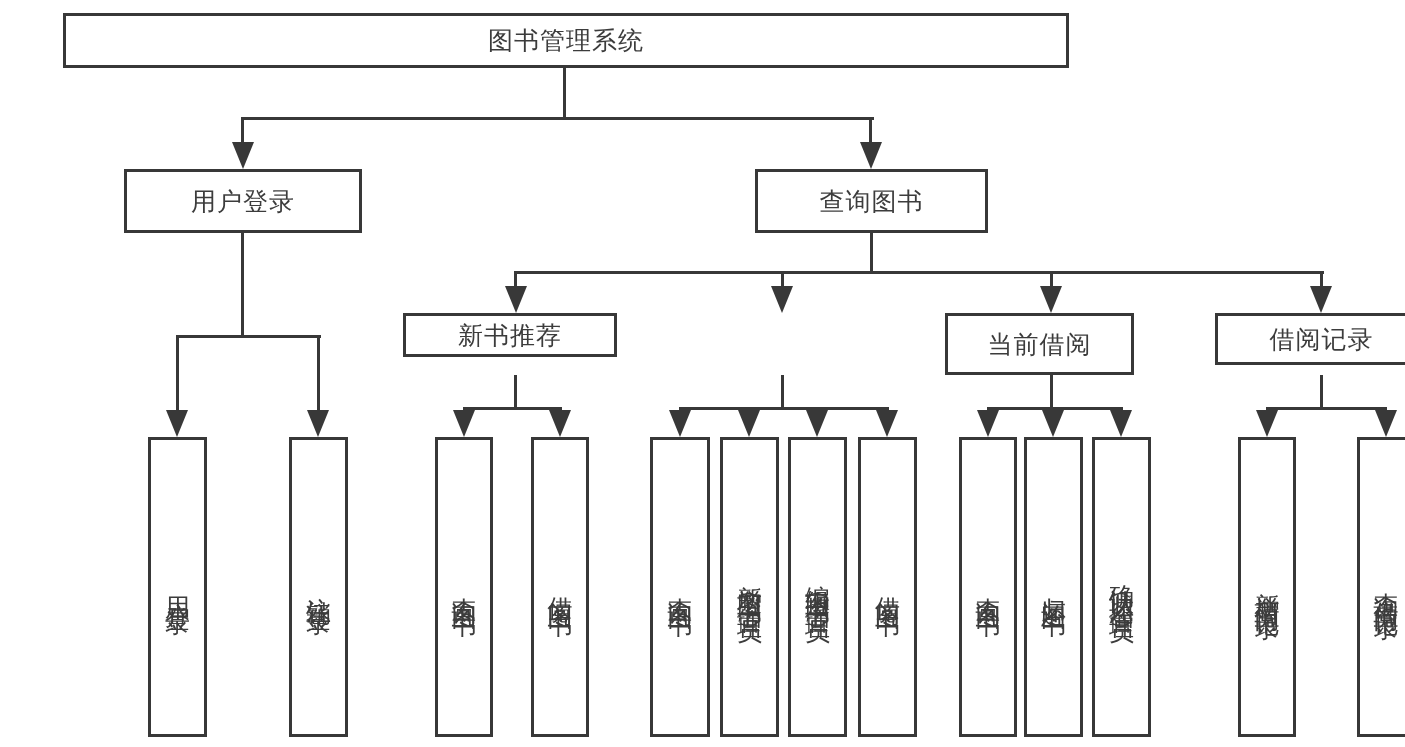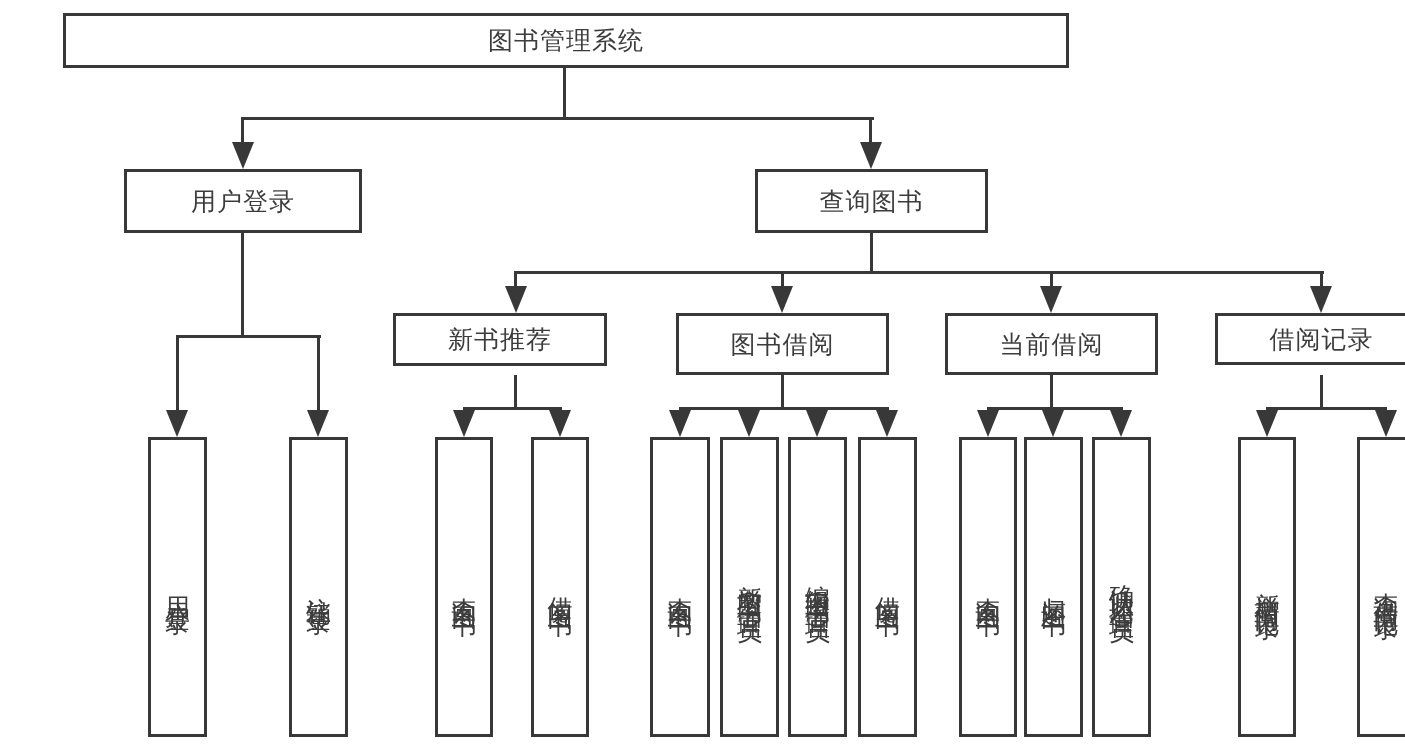--- a/index.html
+++ b/index.html
@@ -23,23 +23,22 @@
 </head>
 <body>
 
 <div class="stage">
 
   <div class="node" style="left:20px;top:13px;width:1006px;height:55px;">图书管理系统</div>
 
   <div class="node" style="left:81px;top:169px;width:238px;height:64px;">用户登录</div>
   <div class="node" style="left:712px;top:169px;width:233px;height:64px;">查询图书</div>
 
-  <div class="node" style="left:350px;top:313px;width:214px;height:53px;">新书推荐</div>
-  <div class="node" style="left:633px;top:313px;width:213px;height:62px;">图书借阅</div>
-  <div class="node" style="left:902px;top:313px;width:213px;height:62px;">当前借阅</div>
+  <div class="node" style="left:360px;top:313px;width:214px;height:44px;">新书推荐</div>
+  <div class="node" style="left:902px;top:313px;width:189px;height:62px;">当前借阅</div>
   <div class="node" style="left:1172px;top:313px;width:213px;height:52px;">借阅记录</div>
 
   <div class="vnode" style="left:105px;width:59px;">用户登录</div>
   <div class="vnode" style="left:246px;width:59px;">注销登录</div>
 
   <div class="vnode" style="left:392px;width:58px;">查询图书</div>
   <div class="vnode" style="left:488px;width:58px;">借阅图书</div>
 
   <div class="vnode" style="left:607px;width:60px;">查询图书</div>
   <div class="vnode" style="left:677px;width:59px;">新增图书（管理员）</div>

